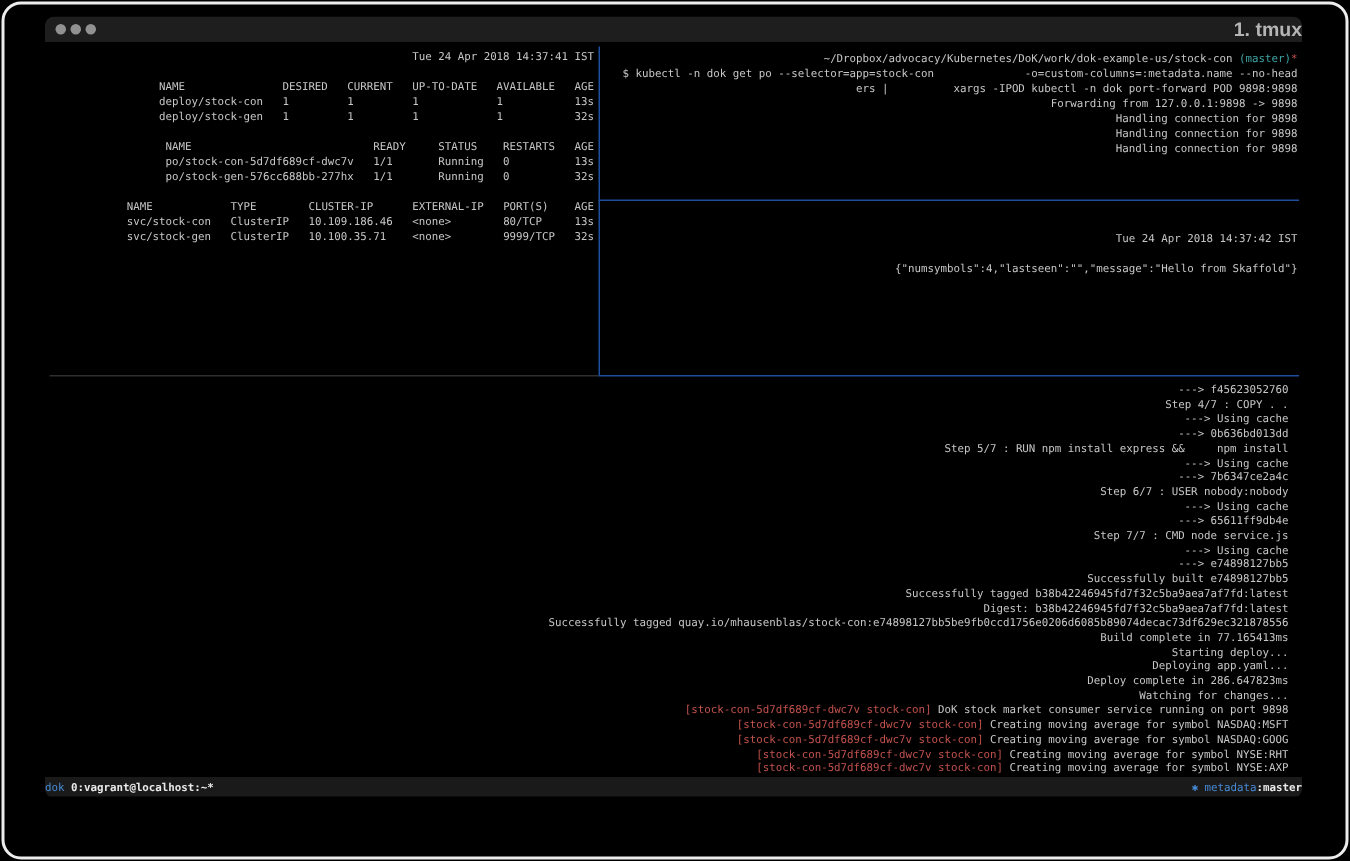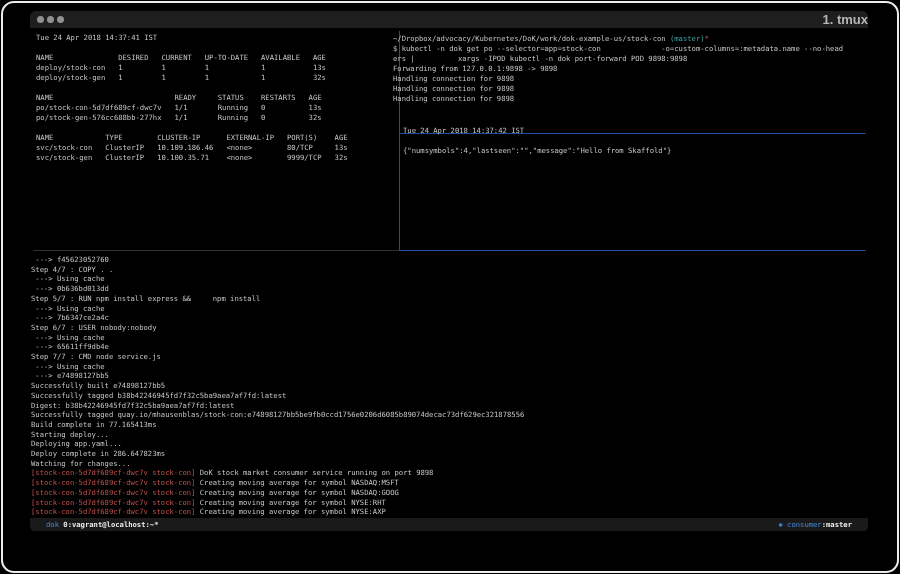--- a/index.html
+++ b/index.html
@@ -13,35 +13,35 @@
 
   .titlebar { height:17px; background:var(--titlebar-bg,#1e1e1e); position:relative; }
   .dots { position:absolute; left:7px; top:5px; display:flex; gap:3px; }
   .dot { width:7px; height:7px; border-radius:50%; background:var(--dot,#919191); display:inline-block; }
   .title { text-align:right; line-height:17px; font-family:"Liberation Sans", sans-serif;
            font-weight:600; font-size:13px; color:var(--titlebar-text,#b5b5b5); }
 
   .content { position:relative; height:504px; font-family:"DejaVu Sans Mono", monospace;
              font-size:7.2px; color:var(--foreground,#c6c6c6); }
 
-  .pane { position:absolute; white-space:pre; line-height:10px; overflow:hidden; }
+  .pane { position:absolute; white-space:pre; line-height:10px; overflow:hidden;text-align:right; }
   .pane-tl     { left:6px;   top:5px;   width:360px; height:214px; }
-  .pane-tra    { left:363px; top:6px;   width:462px; height:97px;  }
-  .pane-trb    { left:373px; top:98px; width:462px; height:105px; }
+  .pane-tra    { left:373px; top:6px;   width:462px; height:97px;  }
+  .pane-trb    { left:373px; top:126px; width:462px; height:105px; }
   .pane-bottom { left:1px;   top:227px; width:828px; height:262px; line-height:9.7px; }
 
   .border-v  { position:absolute; left:369px; top:3px; width:1px; height:219px; background:var(--border-active,#1d4f9c); }
   .border-h  { position:absolute; height:1px; }
   .bh-right1 { left:369px; top:105px; width:467px; background:var(--border-active,#1d4f9c); }
   .bh-left2  { left:3px;   top:222px; width:366px; background:var(--border-inactive,#2f2f2f); }
   .bh-right2 { left:369px; top:222px; width:467px; background:var(--border-active,#1d4f9c); }
 
   .statusbar { position:absolute; left:0; top:490px; width:838px; height:13px;
                background:var(--statusbar-bg,#1a1a1a); display:flex; justify-content:space-between;
-               align-items:center; padding:0 16px; }
+               align-items:center; padding:0 0; }
   .statusbar .tline { line-height:13px; }
 
   .tline { min-height:1em; }
   .seg-blue { color:var(--accent-blue,#468bd8); }
   .seg-cyan { color:var(--accent-cyan,#3fa3a3); }
   .seg-red  { color:var(--accent-red,#c0514d); }
   .seg-bold { font-weight:bold; color:#eaeaea; }
 </style>
 </head>
 <body>
@@ -72,17 +72,17 @@
     <div class="border-h bh-left2"></div>
     <div class="border-h bh-right2"></div>
 
     <div class="pane pane-bottom"><div class="tline"> ---&gt; f45623052760</div><div class="tline">Step 4/7 : COPY . .</div><div class="tline"> ---&gt; Using cache</div><div class="tline"> ---&gt; 0b636bd013dd</div><div class="tline">Step 5/7 : RUN npm install express &amp;&amp;     npm install</div><div class="tline"> ---&gt; Using cache</div><div class="tline"> ---&gt; 7b6347ce2a4c</div><div class="tline">Step 6/7 : USER nobody:nobody</div><div class="tline"> ---&gt; Using cache</div><div class="tline"> ---&gt; 65611ff9db4e</div><div class="tline">Step 7/7 : CMD node service.js</div><div class="tline"> ---&gt; Using cache</div><div class="tline"> ---&gt; e74898127bb5</div><div class="tline">Successfully built e74898127bb5</div><div class="tline">Successfully tagged b38b42246945fd7f32c5ba9aea7af7fd:latest</div><div class="tline">Digest: b38b42246945fd7f32c5ba9aea7af7fd:latest</div><div class="tline">Successfully tagged quay.io/mhausenblas/stock-con:e74898127bb5be9fb0ccd1756e0206d6085b89074decac73df629ec321878556</div><div class="tline">Build complete in 77.165413ms</div><div class="tline">Starting deploy...</div><div class="tline">Deploying app.yaml...</div><div class="tline">Deploy complete in 286.647823ms</div><div class="tline">Watching for changes...</div><div class="tline"><span class="seg-red">[stock-con-5d7df689cf-dwc7v stock-con]</span><span> DoK stock market consumer service running on port 9898</span></div><div class="tline"><span class="seg-red">[stock-con-5d7df689cf-dwc7v stock-con]</span><span> Creating moving average for symbol NASDAQ:MSFT</span></div><div class="tline"><span class="seg-red">[stock-con-5d7df689cf-dwc7v stock-con]</span><span> Creating moving average for symbol NASDAQ:GOOG</span></div><div class="tline"><span class="seg-red">[stock-con-5d7df689cf-dwc7v stock-con]</span><span> Creating moving average for symbol NYSE:RHT</span></div><div class="tline"><span class="seg-red">[stock-con-5d7df689cf-dwc7v stock-con]</span><span> Creating moving average for symbol NYSE:AXP</span></div></div>
 
     <div class="statusbar">
       <div>
           <div class="tline"><span class="seg-blue">dok</span><span class="seg-bold"> 0:vagrant@localhost:~*</span></div>
         </div>
       <div>
-          <div class="tline"><span class="seg-blue">✱ </span><span class="seg-blue">consumer</span><span class="seg-bold">:master</span></div>
+          <div class="tline"><span class="seg-blue">✱ </span><span class="seg-blue">metadata</span><span class="seg-bold">:master</span></div>
         </div>
     </div>
   </div>
 </div>
 
 </body></html>

